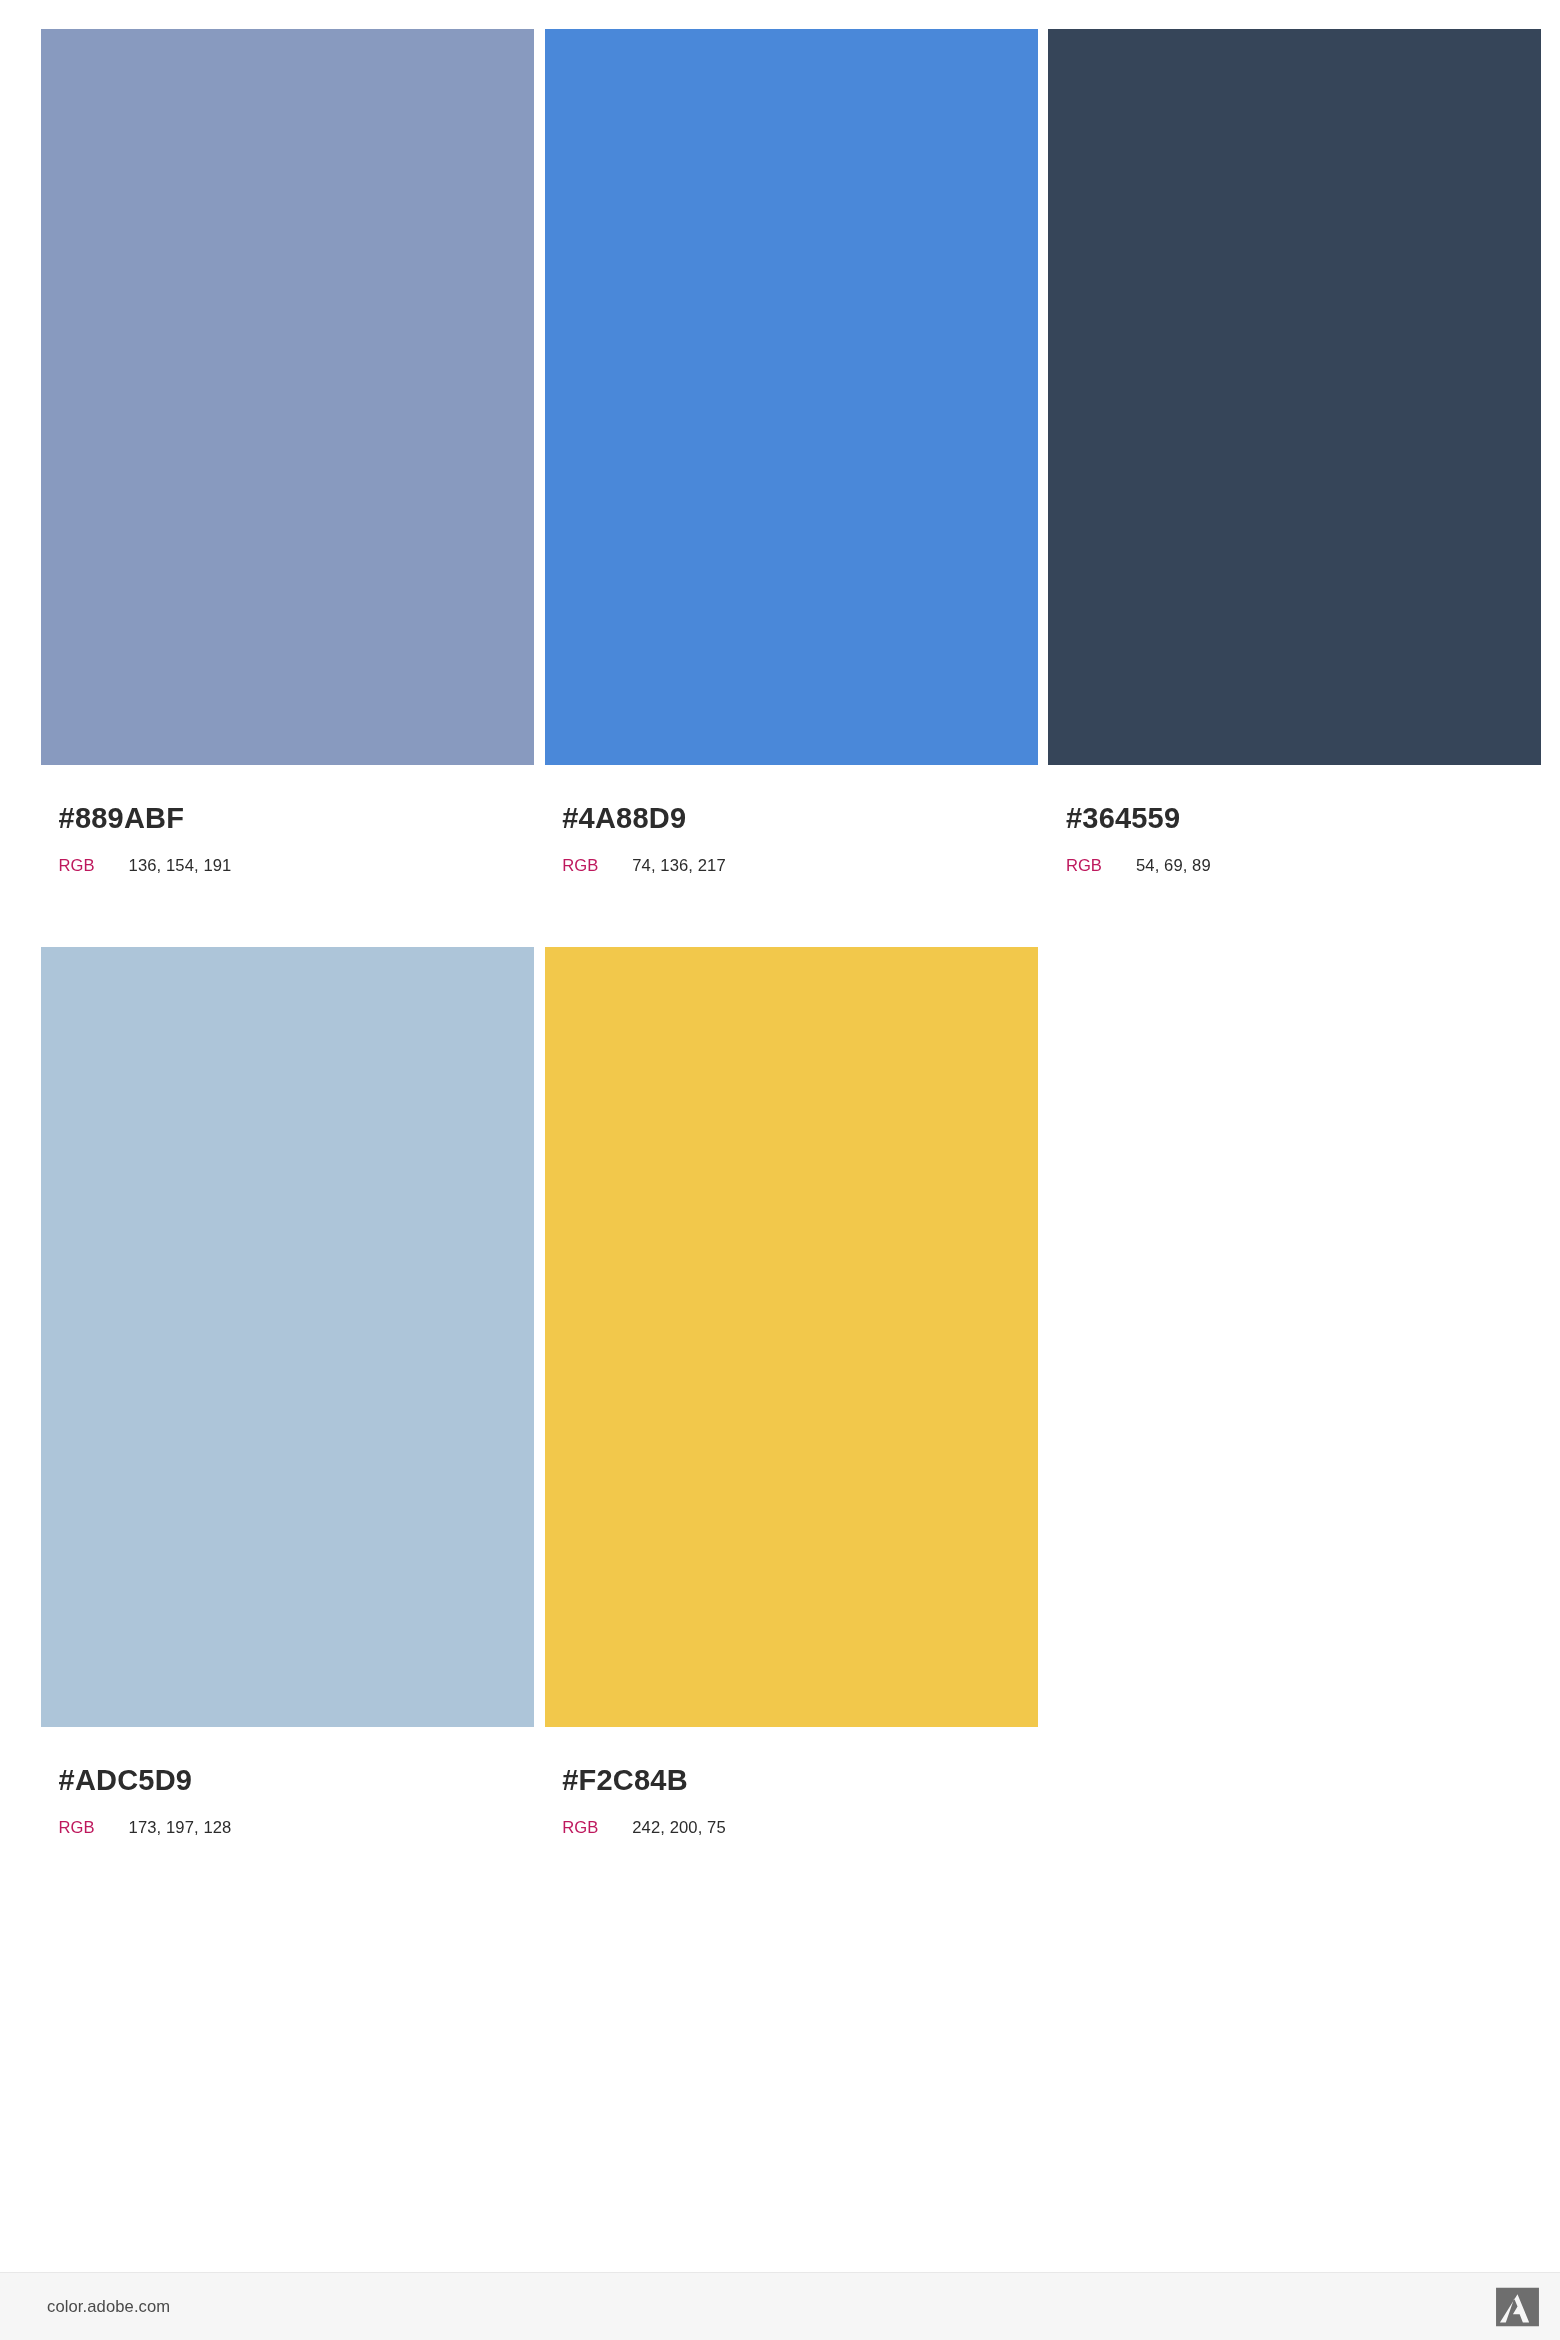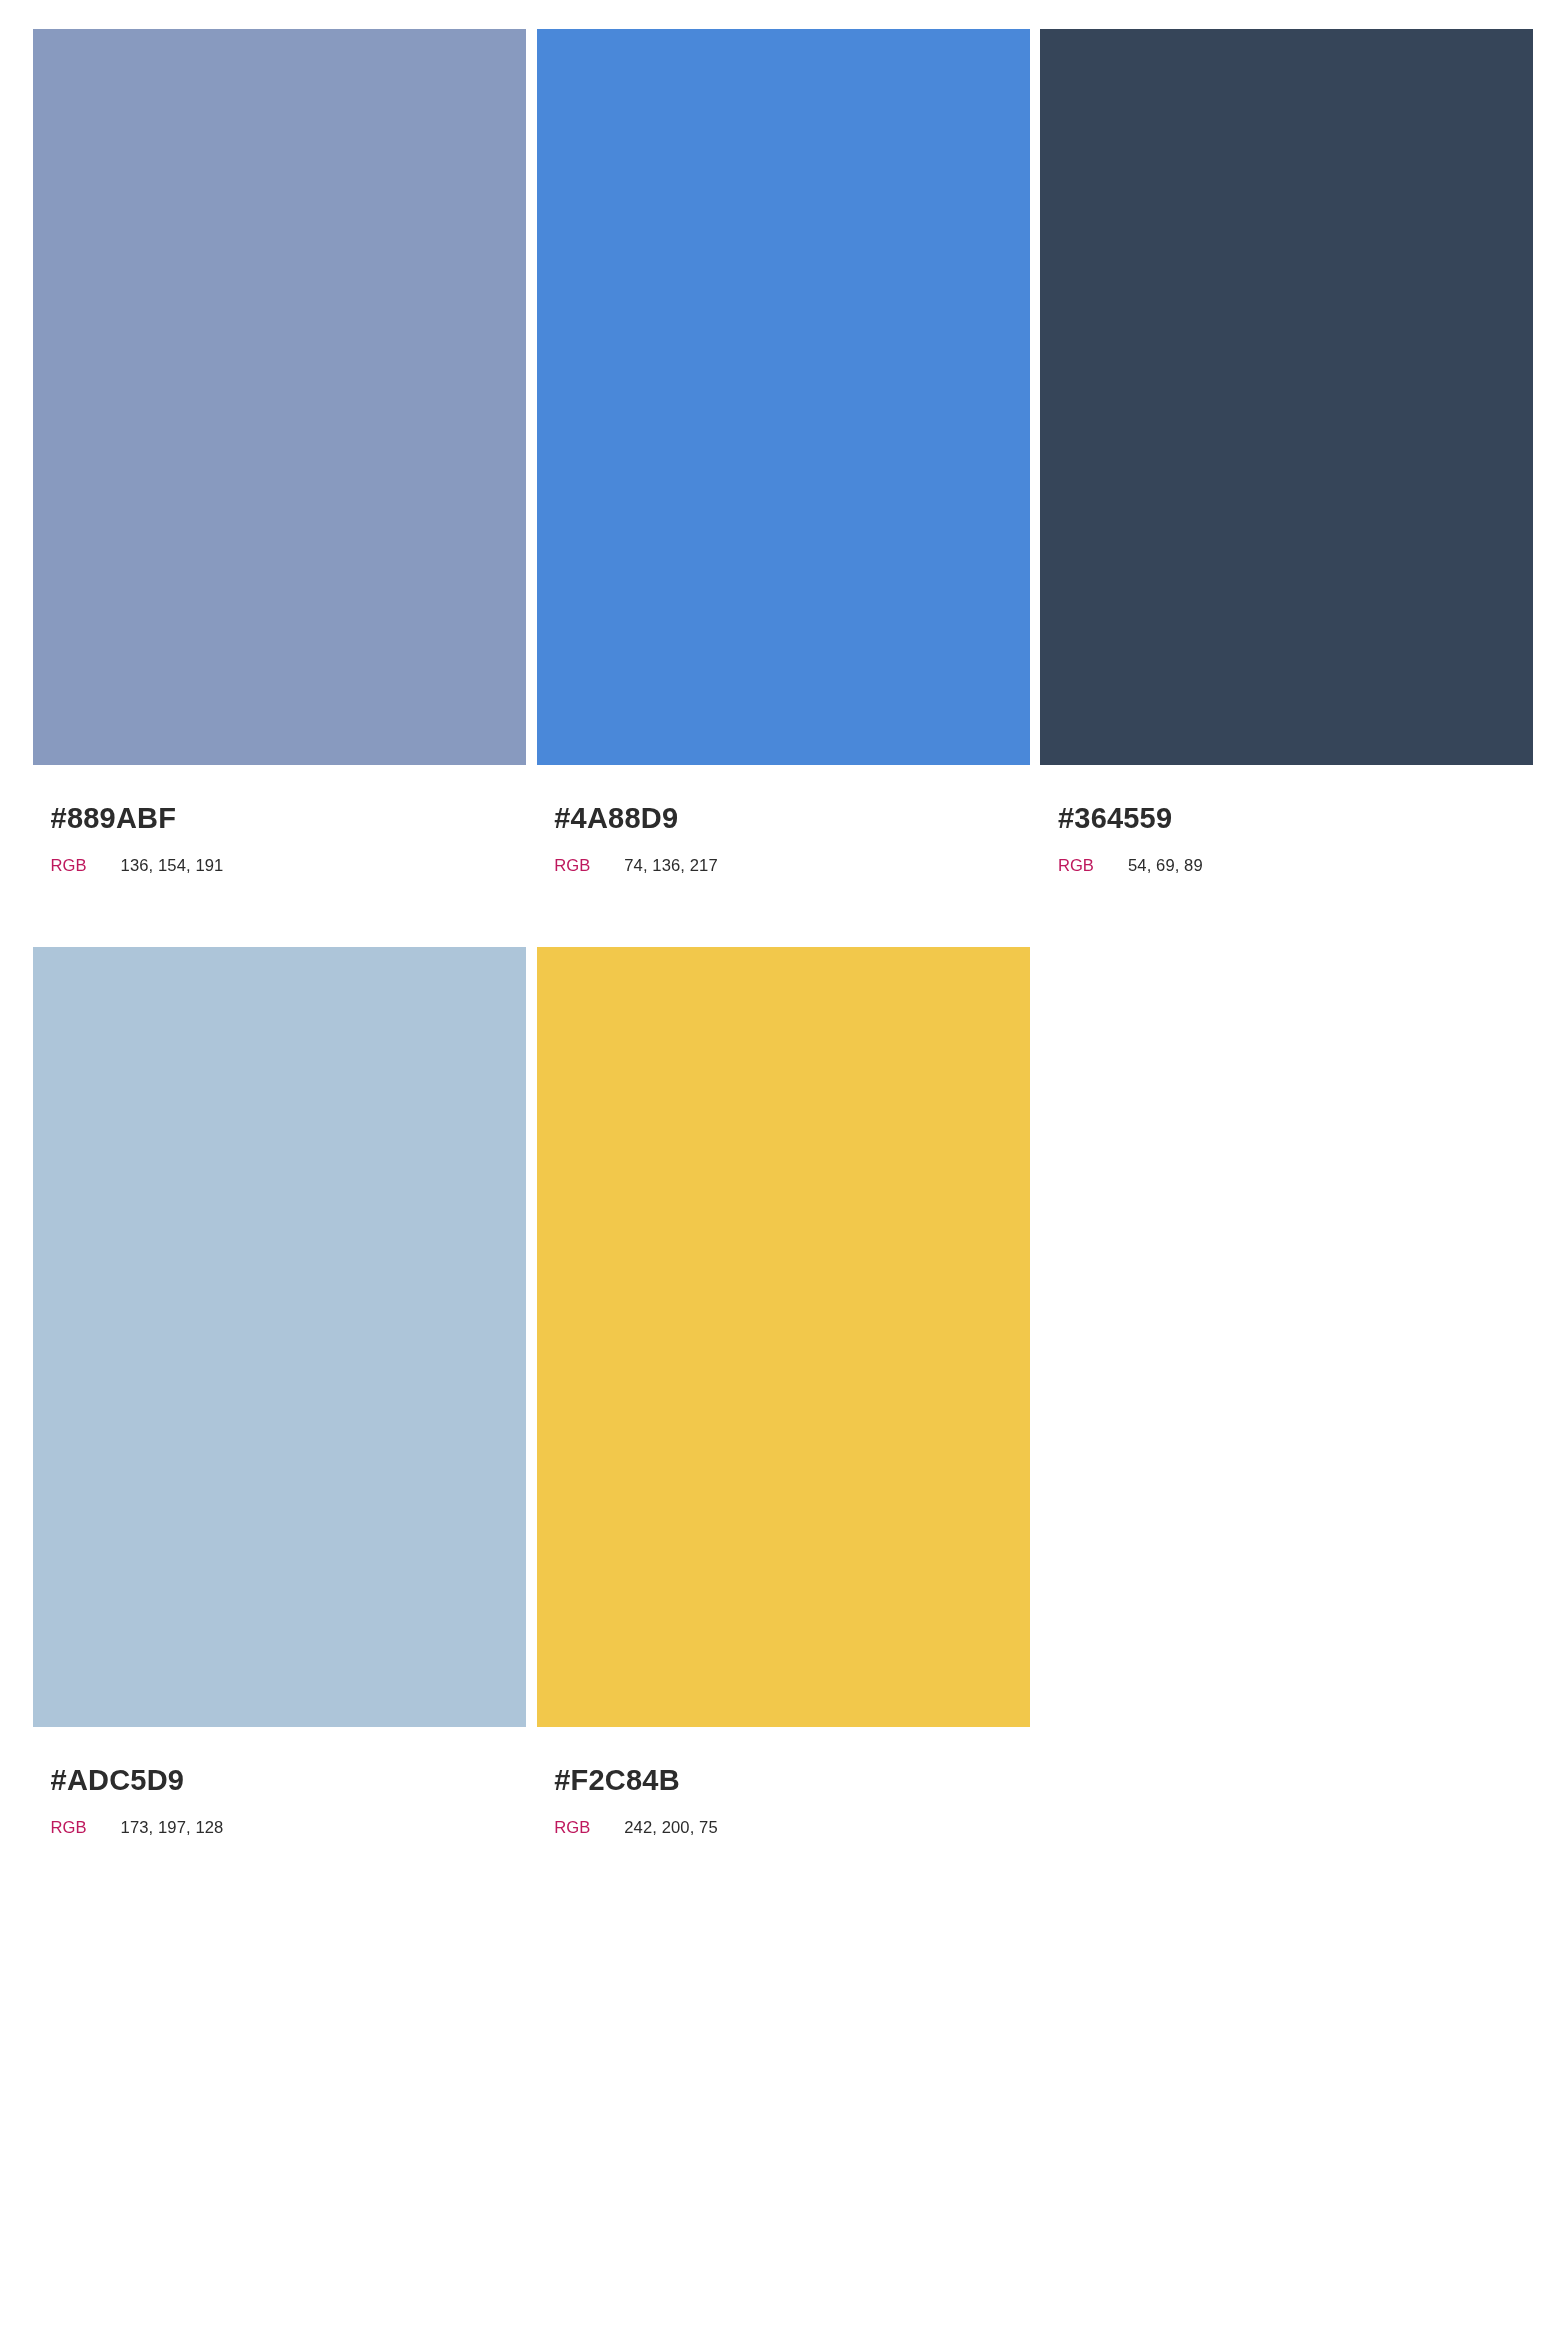--- a/index.html
+++ b/index.html
@@ -21,21 +21,21 @@
     position: absolute;
     left: 0;
     top: 0;
     width: 1560px;
     height: 2341px;
     box-sizing: border-box;
   }
 
   .swatch-grid {
     position: absolute;
-    left: 33px;
+    left: 41px;
     top: 29px;
     width: 1502px;
     display: grid;
     grid-template-columns: repeat(3, 493px);
     column-gap: 10.7px;
     row-gap: 0;
   }
 
   .swatch-cell {
     width: 493px;
@@ -202,15 +202,24 @@
 
     <div class="swatch-cell swatch-row-2 is-empty">
       <div class="swatch-chip"></div>
       <div class="swatch-info">
         <div class="swatch-hex"></div>
       </div>
     </div>
 
   </div>
 
+  <div class="footer-bar">
+    <span class="footer-site">color.adobe.com</span>
+    <span class="footer-logo">
+      <svg viewBox="0 0 44 40" width="43" height="39" aria-hidden="true">
+        <rect x="0" y="0" width="44" height="40" fill="#6E6E6E"></rect>
+        <path d="M22 7 L34 36 L27.5 36 L24.2 27.5 L17.3 27.5 L22 19.5 L18.6 11.2 L10 36 L4 36 Z" fill="#f6f6f6"></path>
+      </svg>
+    </span>
+  </div>
 
 </div>
 
 
 </body></html>

